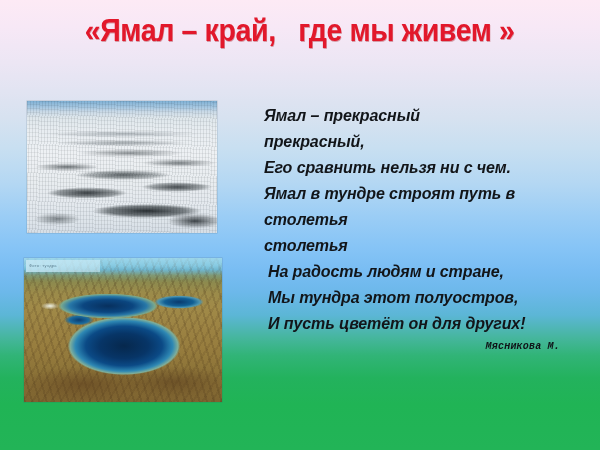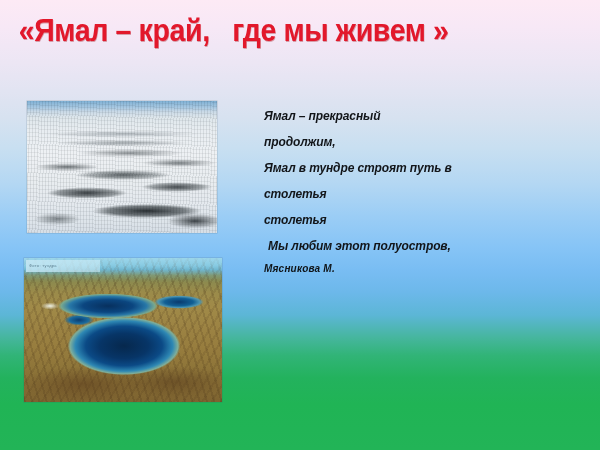--- a/index.html
+++ b/index.html
@@ -35,20 +35,21 @@
         #20b455  90%,
         #22b457 100%);
   }
 
   
   .title-wrap {
     position: absolute;
     top: 14px;
     left: 0;
     width: 600px;
+    text-align: center;
   }
   .title {
     display: inline-block;
     color: #e2182b;
     font-family: "Liberation Sans Narrow", "Liberation Sans", "DejaVu Sans", sans-serif;
     font-size: 31px;
     font-weight: bold;
     letter-spacing: -0.4px;
     line-height: 1.1;
     white-space: pre;
@@ -175,36 +176,36 @@
   
   #poem {
     position: absolute;
     left: 264px;
     top: 103px;
     width: 318px;
   }
   .poem-line {
     color: #121519;
     font-family: "Liberation Sans", "DejaVu Sans", sans-serif;
-    font-size: 12px;
+    font-size: 16px;
     font-weight: bold;
     font-style: italic;
     line-height: 26px;
     letter-spacing: -0.1px;
     white-space: nowrap;
   }
   .poem-line.indent {
     padding-left: 4px;
   }
   #author {
     margin-top: 4px;
-    text-align: left;
+    text-align: right;
     padding-right: 22px;
     color: #0f1418;
-    font-family: Liberation Sans, sans-serif;
+    font-family: Liberation Mono, monospace;
     font-size: 10px;
     font-weight: bold;
     font-style: italic;
     letter-spacing: 0.2px;
   }
 </style>
 </head>
 <body>
 
 <div id="slide">
@@ -220,21 +221,24 @@
 
   <div class="photo" id="photo-lakes">
     <div class="haze"></div>
     <div class="watermark">
       <span class="watermark-text">Фото: тундра</span>
     </div>
   </div>
 
   <div id="poem">
     <div class="poem-line">Ямал – прекрасный</div>
-    <div class="poem-line">продолжим,</div>
+    <div class="poem-line">прекрасный,</div>
+    <div class="poem-line">Его сравнить нельзя ни с чем.</div>
     <div class="poem-line">Ямал в тундре строят путь в</div>
     <div class="poem-line">столетья</div>
     <div class="poem-line">столетья</div>
-    <div class="poem-line indent">Мы любим этот полуостров,</div>
+    <div class="poem-line indent">На радость людям и стране,</div>
+    <div class="poem-line indent">Мы тундра этот полуостров,</div>
+    <div class="poem-line indent">И пусть цветёт он для других!</div>
     <div id="author">Мясникова М.</div>
   </div>
 
 </div>
 
 </body></html>

